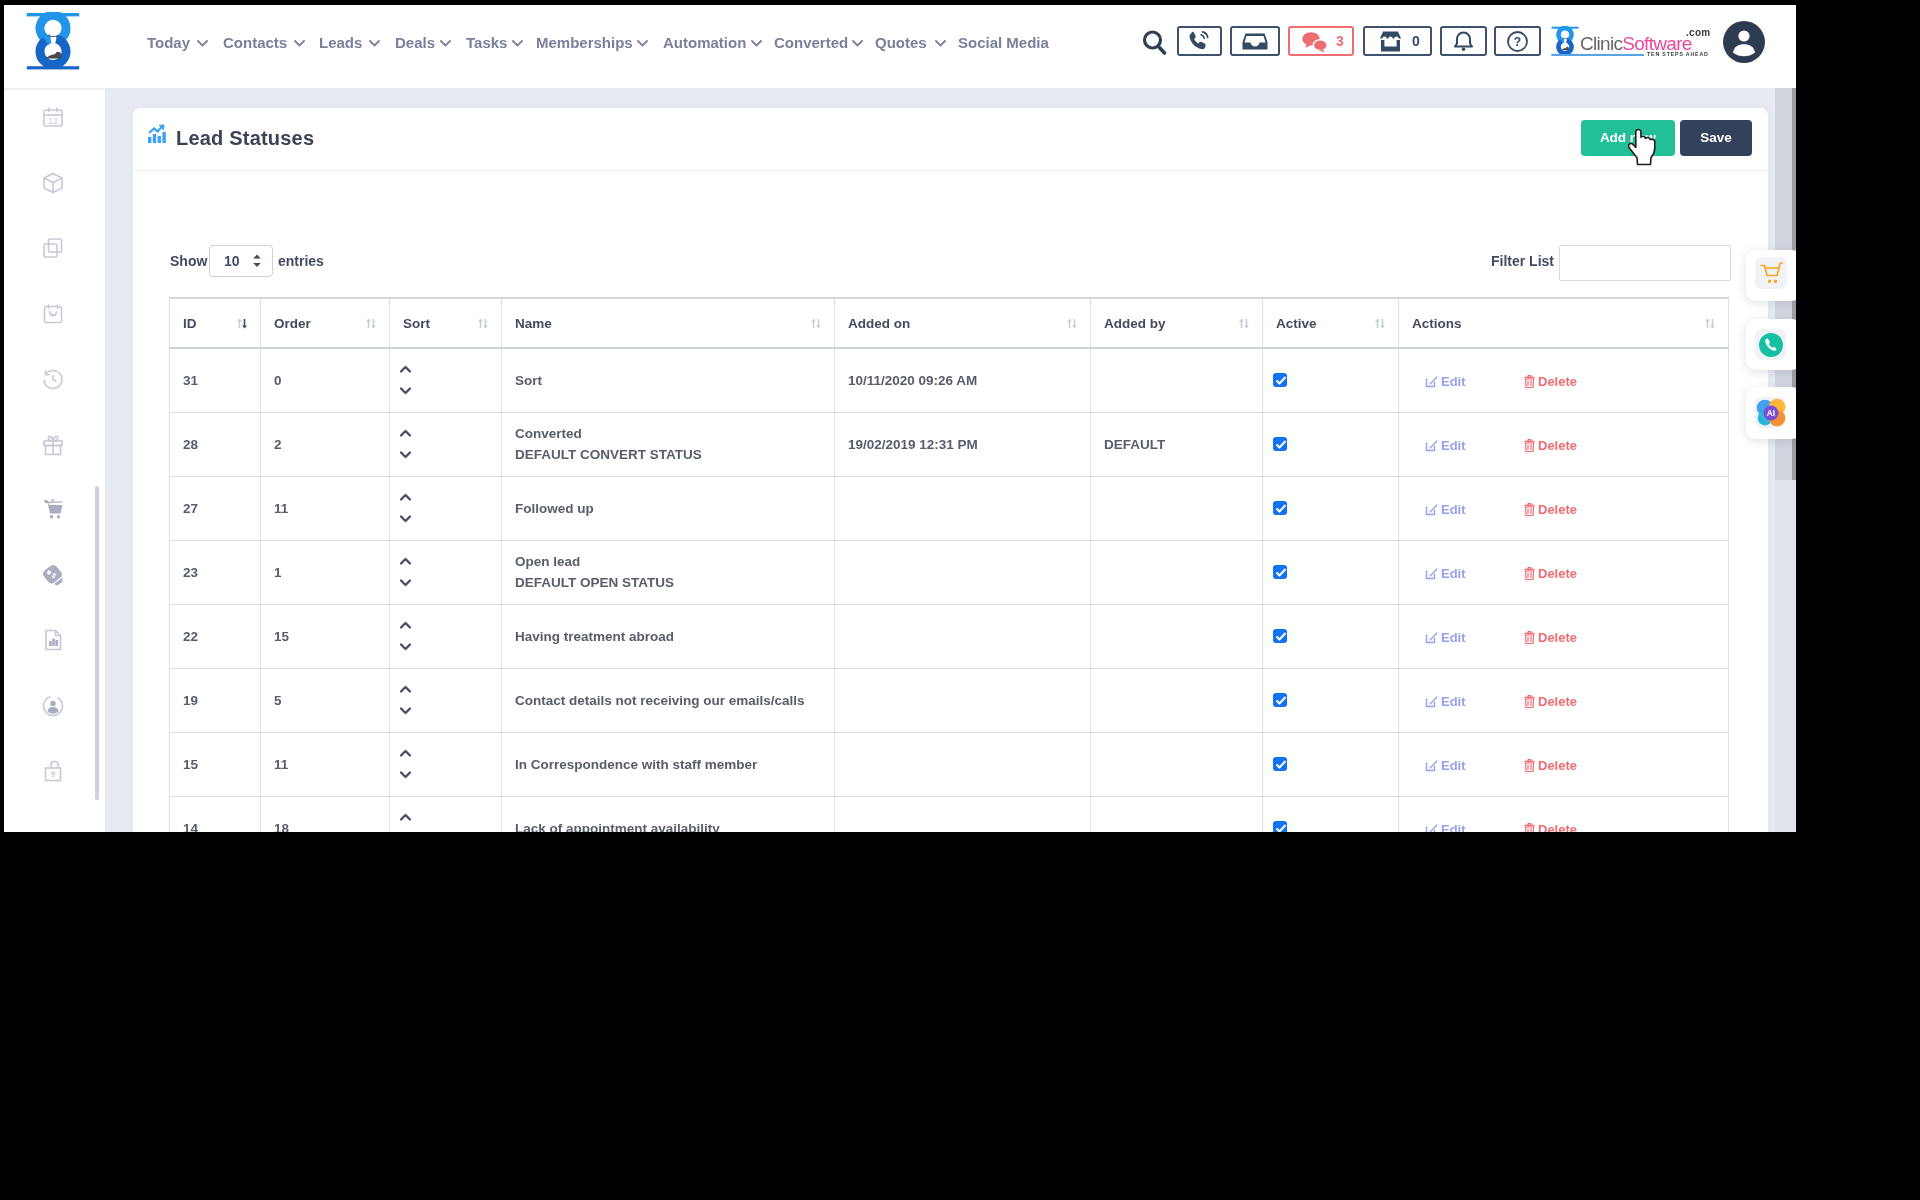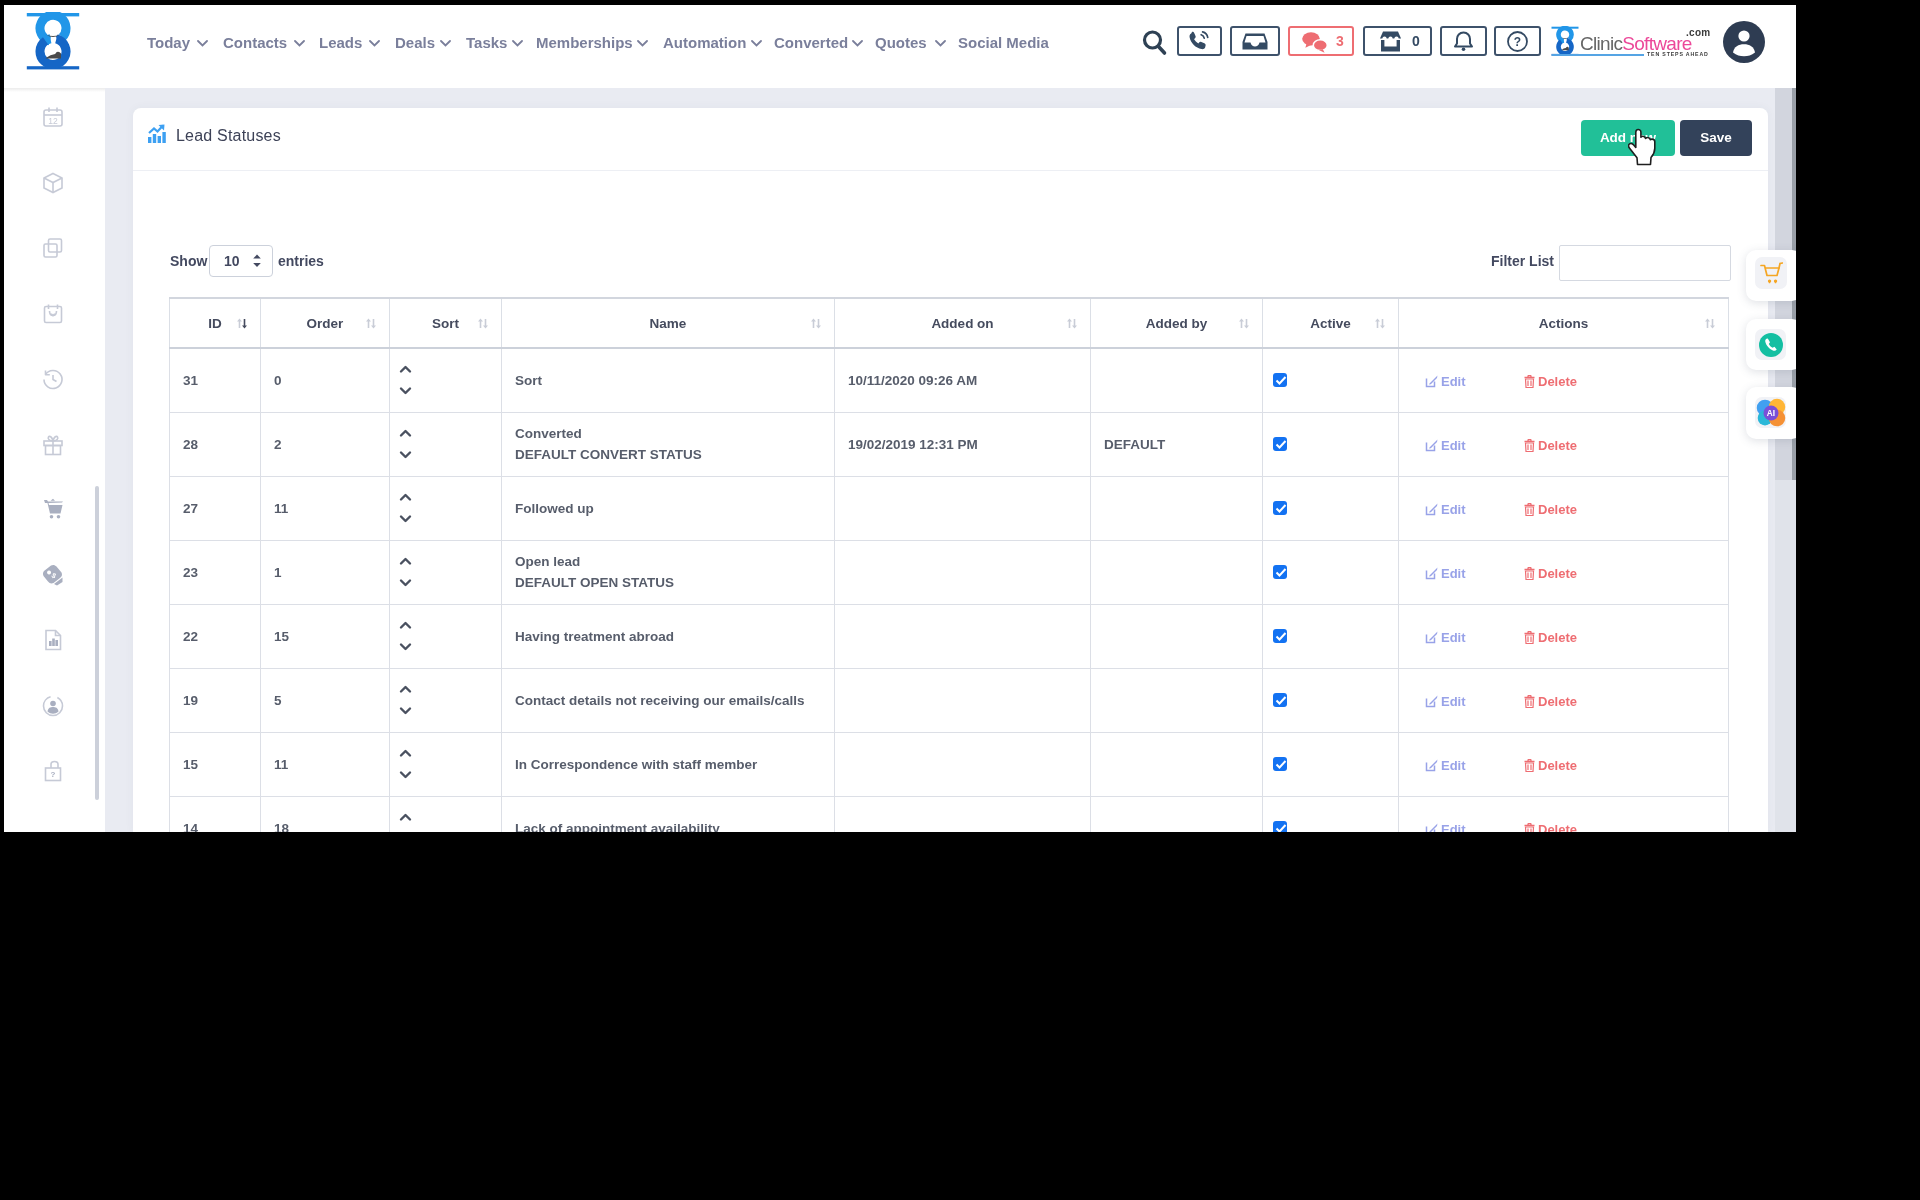--- a/index.html
+++ b/index.html
@@ -3,30 +3,30 @@
 <meta charset="utf-8">
 <style>
   * { margin:0; padding:0; box-sizing:border-box; }
   html,body { width:1920px; height:1200px; background:#000; font-family:"Liberation Sans", sans-serif; overflow:hidden; }
   .abs { position:absolute; }
   .app { position:absolute; left:4px; top:5px; width:1792px; height:827px; background:#ffffff; overflow:hidden; }
   .mainbg { position:absolute; left:105px; top:88px; width:1691px; height:744px; background:#e9ebf2; }
   .navshadow { position:absolute; left:4px; top:88px; width:1792px; height:4px; background:linear-gradient(#00000014,transparent); }
   .card { position:absolute; left:133px; top:108px; width:1635px; height:724px; background:#fff; border-radius:8px 8px 0 0; box-shadow:0 0 10px rgba(60,70,90,.05); }
   .cardhead { position:absolute; left:133px; top:108px; width:1635px; height:63px; border-bottom:1px solid #edeff4; }
-  .title { position:absolute; left:176px; top:127px; font-size:16px; font-weight:400; color:#3d4257; letter-spacing:.2px; }
+  .title { position:absolute; left:176px; top:127px; font-size:20px; font-weight:700; color:#3d4257; letter-spacing:.2px; }
   .menu-item { position:absolute; top:34px; font-size:15px; font-weight:600; color:#7a7f9b; white-space:nowrap; }
   .btn { position:absolute; border-radius:4px; color:#fff; font-size:13.5px; font-weight:700; text-align:center; }
   .btn-add { left:1581px; top:120px; width:94px; height:36px; background:#21c098; line-height:36px; }
   .btn-save { left:1680px; top:120px; width:72px; height:36px; background:#33425a; line-height:36px; }
   .lbl { position:absolute; font-size:14px; font-weight:700; color:#434960; }
   .selectbox { position:absolute; left:209px; top:245px; width:64px; height:32px; border:1px solid #ccd1db; border-radius:4px; background:#fff; }
   .filterinput { position:absolute; left:1559px; top:245px; width:172px; height:36px; border:1px solid #d5d9e1; border-radius:2px; background:#fff; }
   table.grid { position:absolute; left:169px; top:297px; width:1559px; border-collapse:collapse; table-layout:fixed; }
-  table.grid th { border:1px solid #dbdfe6; border-top:2px solid #d2d6de; border-bottom:2px solid #ccd1da; height:50px; text-align:center; padding:0 13px; font-size:13.5px; font-weight:700; color:#454b5e; position:relative; }
+  table.grid th { border:1px solid #dbdfe6; border-top:2px solid #d2d6de; border-bottom:2px solid #ccd1da; height:50px; text-align:left; padding:0 13px; font-size:13.5px; font-weight:700; color:#454b5e; position:relative; }
   table.grid td { border:1px solid #dcdfe6; height:64px; padding:0 13px; font-size:13.5px; font-weight:600; color:#575d6b; position:relative; line-height:21px; }
   .sorticon { position:absolute; right:11px; top:17px; }
   .name2 { font-weight:700; }
   .edit { position:absolute; left:26px; color:#98a2e8; font-weight:700; font-size:13px; }
   .del { position:absolute; left:125px; color:#ee6d72; font-weight:700; font-size:13px; }
   .chk { position:absolute; left:10px; width:14px; height:14px; background:#1372f2; border-radius:3px; }
   .chk svg { position:absolute; left:1.5px; top:2px; }
   .sb-icon { position:absolute; left:41px; }
   .fcard { position:absolute; background:#fff; border-radius:10px; box-shadow:0 2px 10px rgba(80,90,110,.18); }
 </style>

